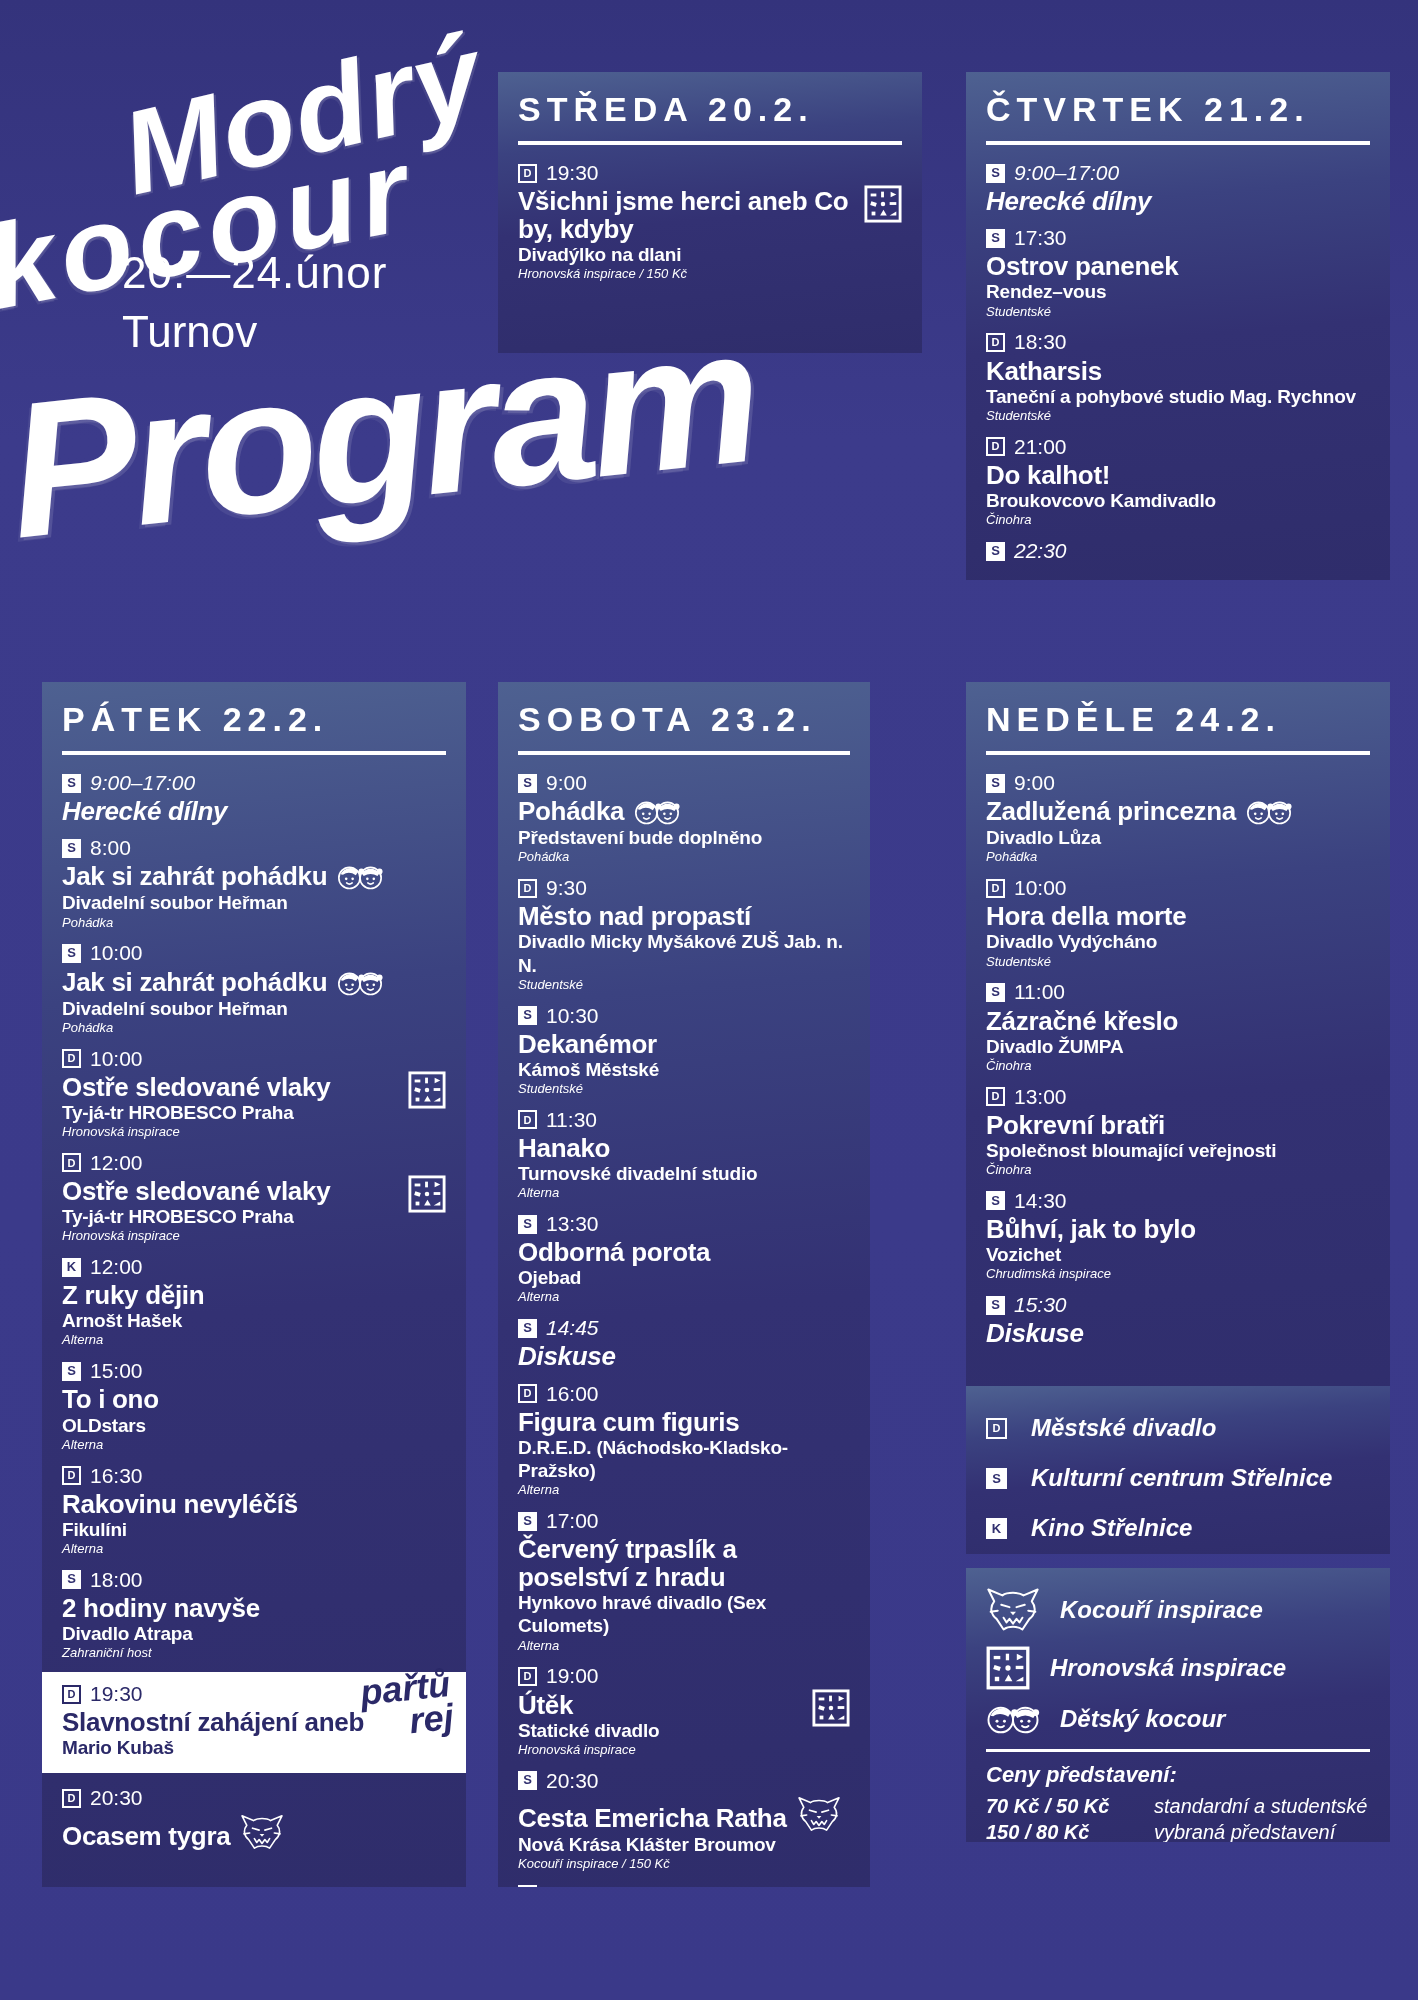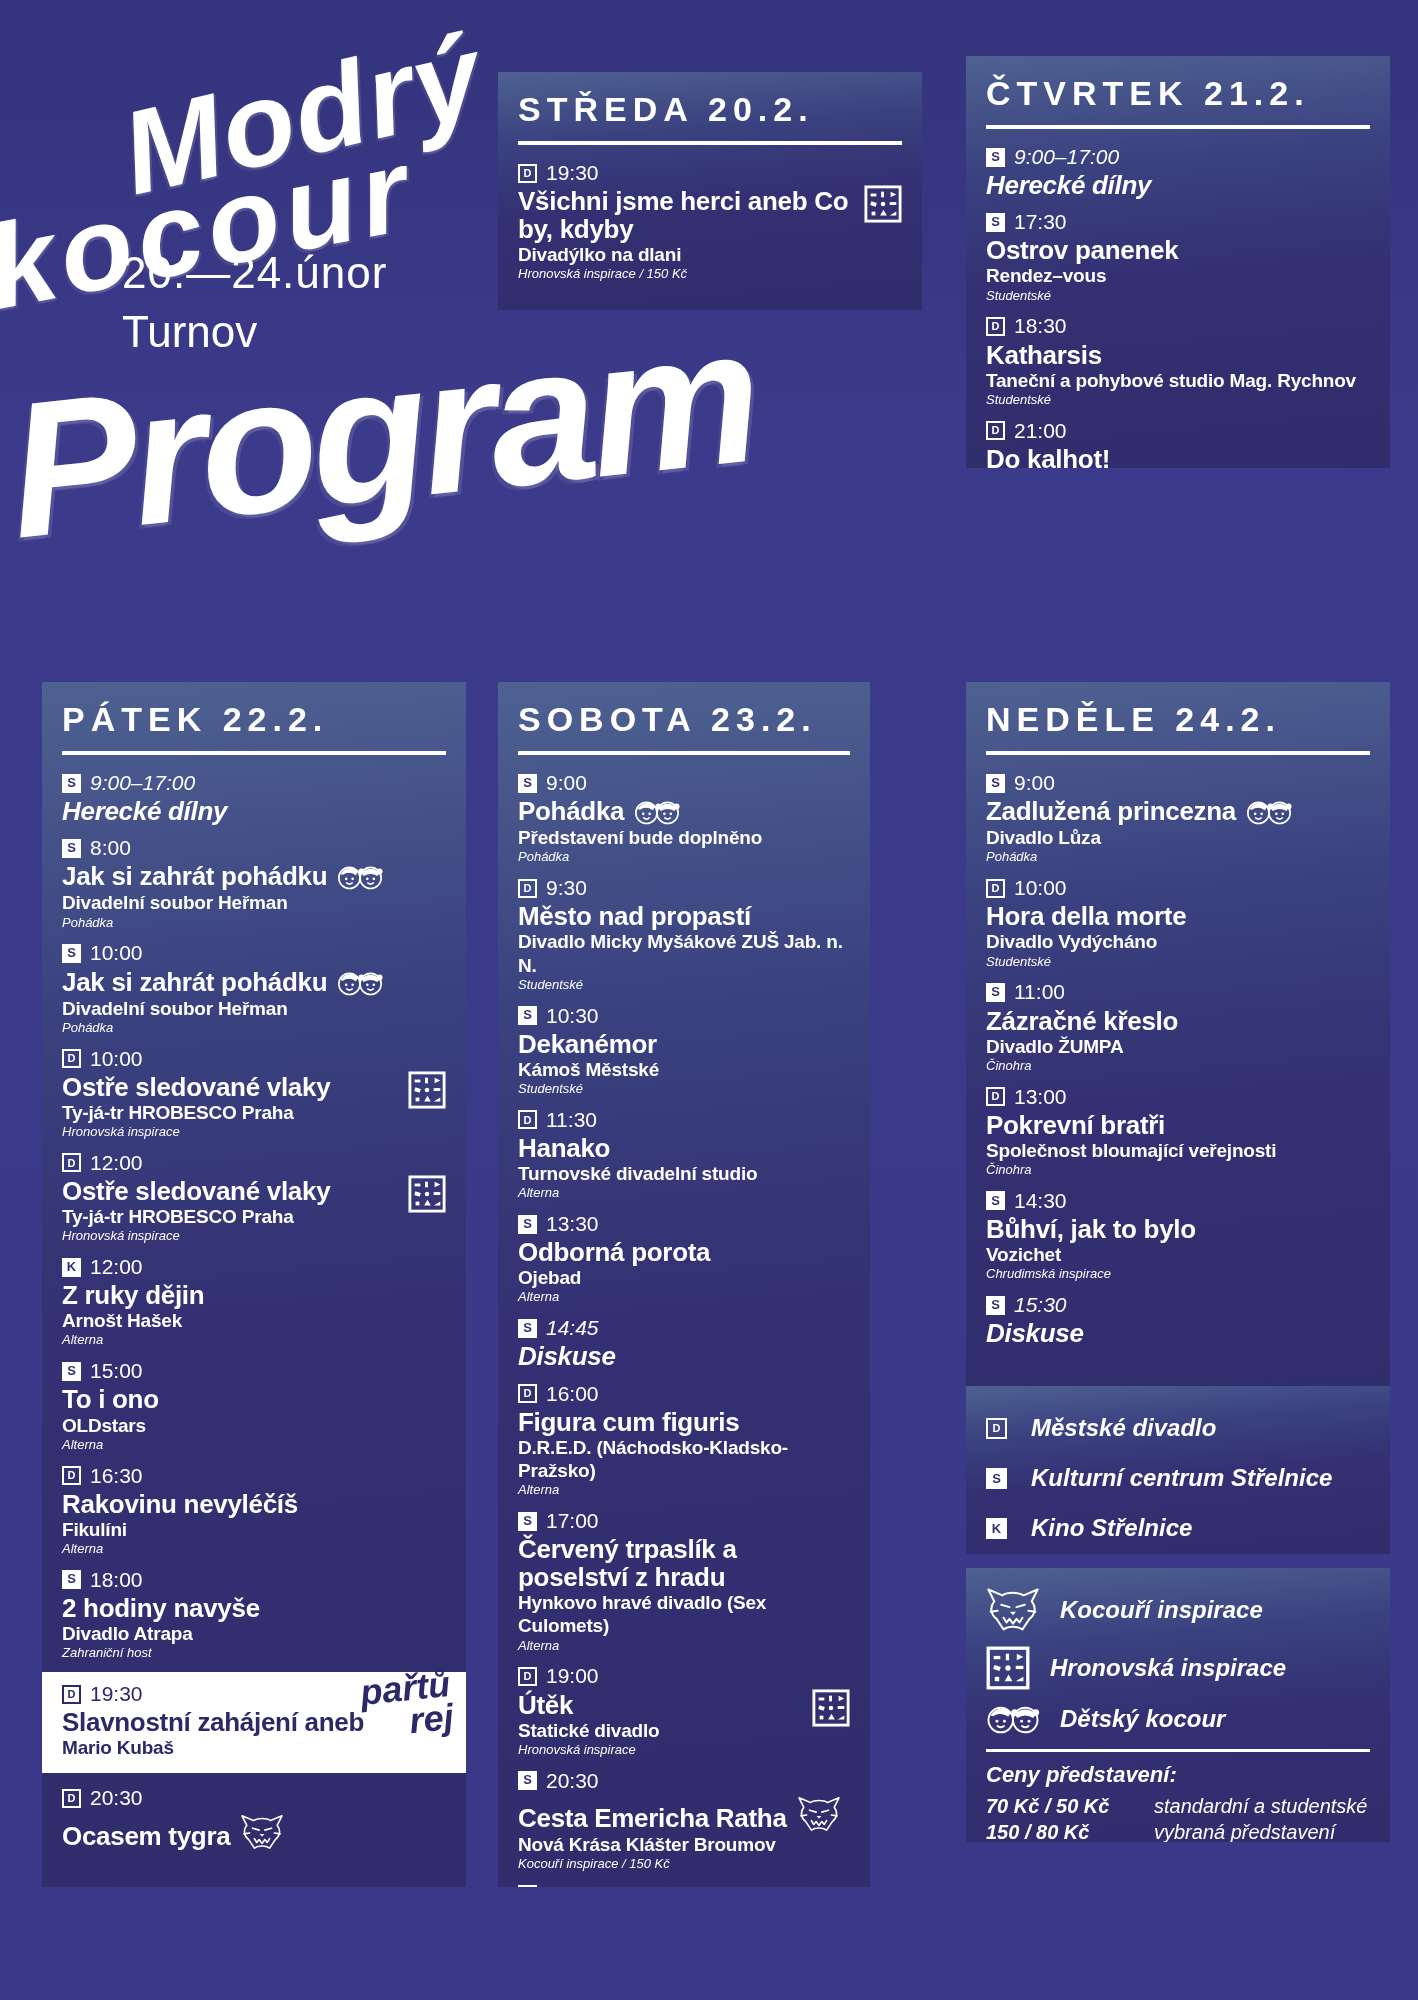--- a/index.html
+++ b/index.html
@@ -14,22 +14,22 @@
   #logo-modry{left:120px;top:46px;font-size:118px;transform:rotate(-13deg);letter-spacing:2px;}
   #logo-kocour{left:-14px;top:160px;font-size:118px;transform:rotate(-11deg);letter-spacing:6px;}
   #festival-dates{position:absolute;left:122px;top:248px;font-size:44px;letter-spacing:1px;z-index:2;}
   #festival-city{position:absolute;left:122px;top:307px;font-size:44px;z-index:2;}
   #program-title{position:absolute;left:8px;top:322px;font-size:192px;font-weight:700;font-style:italic;
     transform:rotate(-6deg);letter-spacing:-6px;z-index:3;
     text-shadow:3px 3px 0 rgba(255,255,255,.12), -3px 4px 0 rgba(255,255,255,.07);}
   
   .panel{position:absolute;box-sizing:border-box;padding:18px 20px;overflow:hidden;
     background:linear-gradient(175deg,#4e6191 0%,#3b4280 26%,#333173 52%,#2f2d6b 100%);}
-  #panel-streda{left:498px;top:72px;width:424px;height:238px;}
-  #panel-ctvrtek{left:966px;top:56px;width:424px;height:412px;}
+  #panel-streda{left:498px;top:72px;width:424px;height:281px;}
+  #panel-ctvrtek{left:966px;top:72px;width:424px;height:508px;}
   #panel-patek{left:42px;top:682px;width:424px;height:1205px;}
   #panel-sobota{left:498px;top:682px;width:372px;height:1205px;}
   #panel-nedele{left:966px;top:682px;width:424px;height:792px;}
   #panel-venues{left:966px;top:1386px;width:424px;height:168px;}
   #panel-extra{left:966px;top:1568px;width:424px;height:274px;}
   .day-header{font-size:34px;font-weight:700;letter-spacing:6px;margin:0 0 16px;
     padding-bottom:12px;border-bottom:4px solid #fff;white-space:nowrap;}
   
   .event{position:relative;margin-bottom:11px;}
   .ev-head{display:flex;align-items:center;gap:9px;font-size:21px;line-height:1.15;margin-bottom:2px;}

